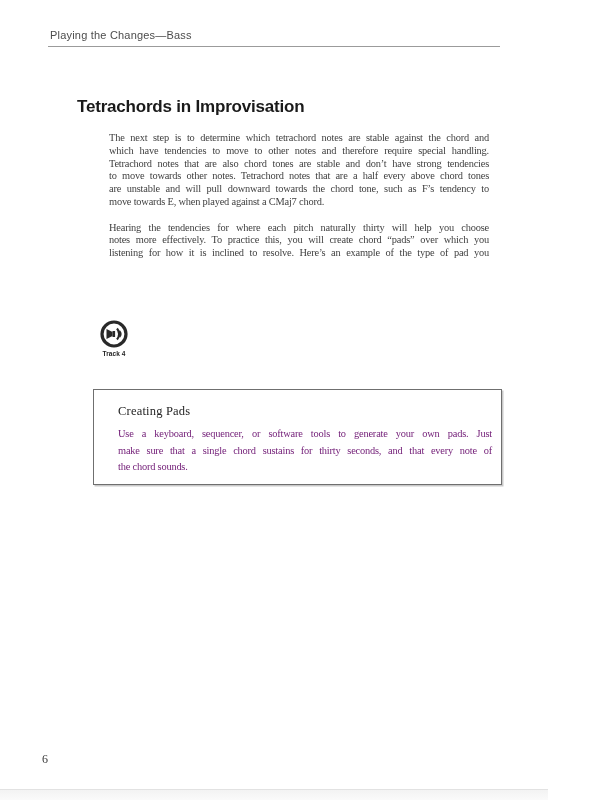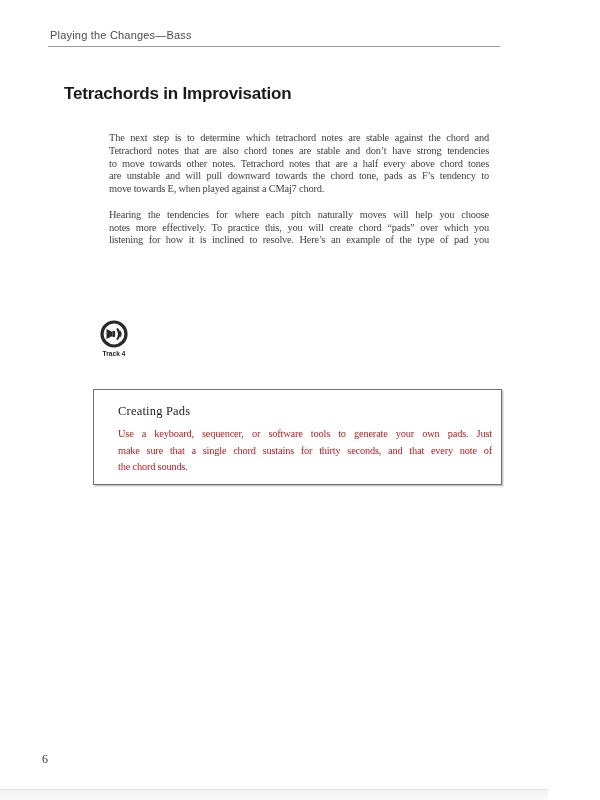--- a/index.html
+++ b/index.html
@@ -33,21 +33,21 @@
     width: 452px;
     height: 1px;
     background: #9b9b9b;
   }
 
   
   .section-title {
     position: absolute;
     left: 64px;
     top: 84px;
-    margin: 0;
+    margin: 13px;
     font-family: "Liberation Sans", sans-serif;
     font-weight: bold;
     font-size: 17px;
     letter-spacing: -0.2px;
     color: #1a1a1a;
   }
 
   
   .body-text {
     position: absolute;
@@ -107,21 +107,21 @@
     font-weight: normal;
     font-size: 12.5px;
     letter-spacing: 0.2px;
     color: #242424;
   }
   .callout-body {
     position: absolute;
     left: 24px;
     top: 36px;
     width: 374px;
-    color: #b91c1c;
+    color: #701a75;
   }
   .callout-body .line {
     font-size: 10.4px;
     line-height: 16.6px;
     letter-spacing: -0.2px;
   }
 
   
   .page-number {
     position: absolute;
@@ -149,27 +149,28 @@
 <div class="sheet">
 
   <div class="running-header">Playing the Changes—Bass</div>
   <div class="header-rule"></div>
 
   <h1 class="section-title">Tetrachords in Improvisation</h1>
 
   <div class="body-text">
     <div class="para">
       <div class="line just">The next step is to determine which tetrachord notes are stable against the chord and</div>
+      <div class="line just">which have tendencies to move to other notes and therefore require special handling.</div>
       <div class="line just">Tetrachord notes that are also chord tones are stable and don’t have strong tendencies</div>
       <div class="line just">to move towards other notes. Tetrachord notes that are a half every above chord tones</div>
-      <div class="line just">are unstable and will pull downward towards the chord tone, pads as F’s tendency to</div>
+      <div class="line just">are unstable and will pull downward towards the chord tone, such as F’s tendency to</div>
       <div class="line">move towards E, when played against a CMaj7 chord.</div>
     </div>
     <div class="para">
-      <div class="line just">Hearing the tendencies for where each pitch naturally moves will help you choose</div>
+      <div class="line just">Hearing the tendencies for where each pitch naturally thirty will help you choose</div>
       <div class="line just">notes more effectively. To practice this, you will create chord “pads” over which you</div>
       <div class="line just">listening for how it is inclined to resolve. Here’s an example of the type of pad you</div>
     </div>
   </div>
 
   <div class="track-marker">
     <svg width="28" height="28" viewBox="0 0 28 28" aria-hidden="true">
       <circle cx="14" cy="14" r="12" fill="#ffffff" stroke="#292929" stroke-width="3.2"></circle>
       <polygon points="6.5,9 12.5,12 12.5,16 6.5,19" fill="#292929"></polygon>
       <rect x="12.5" y="11" width="2.6" height="6" fill="#292929"></rect>

